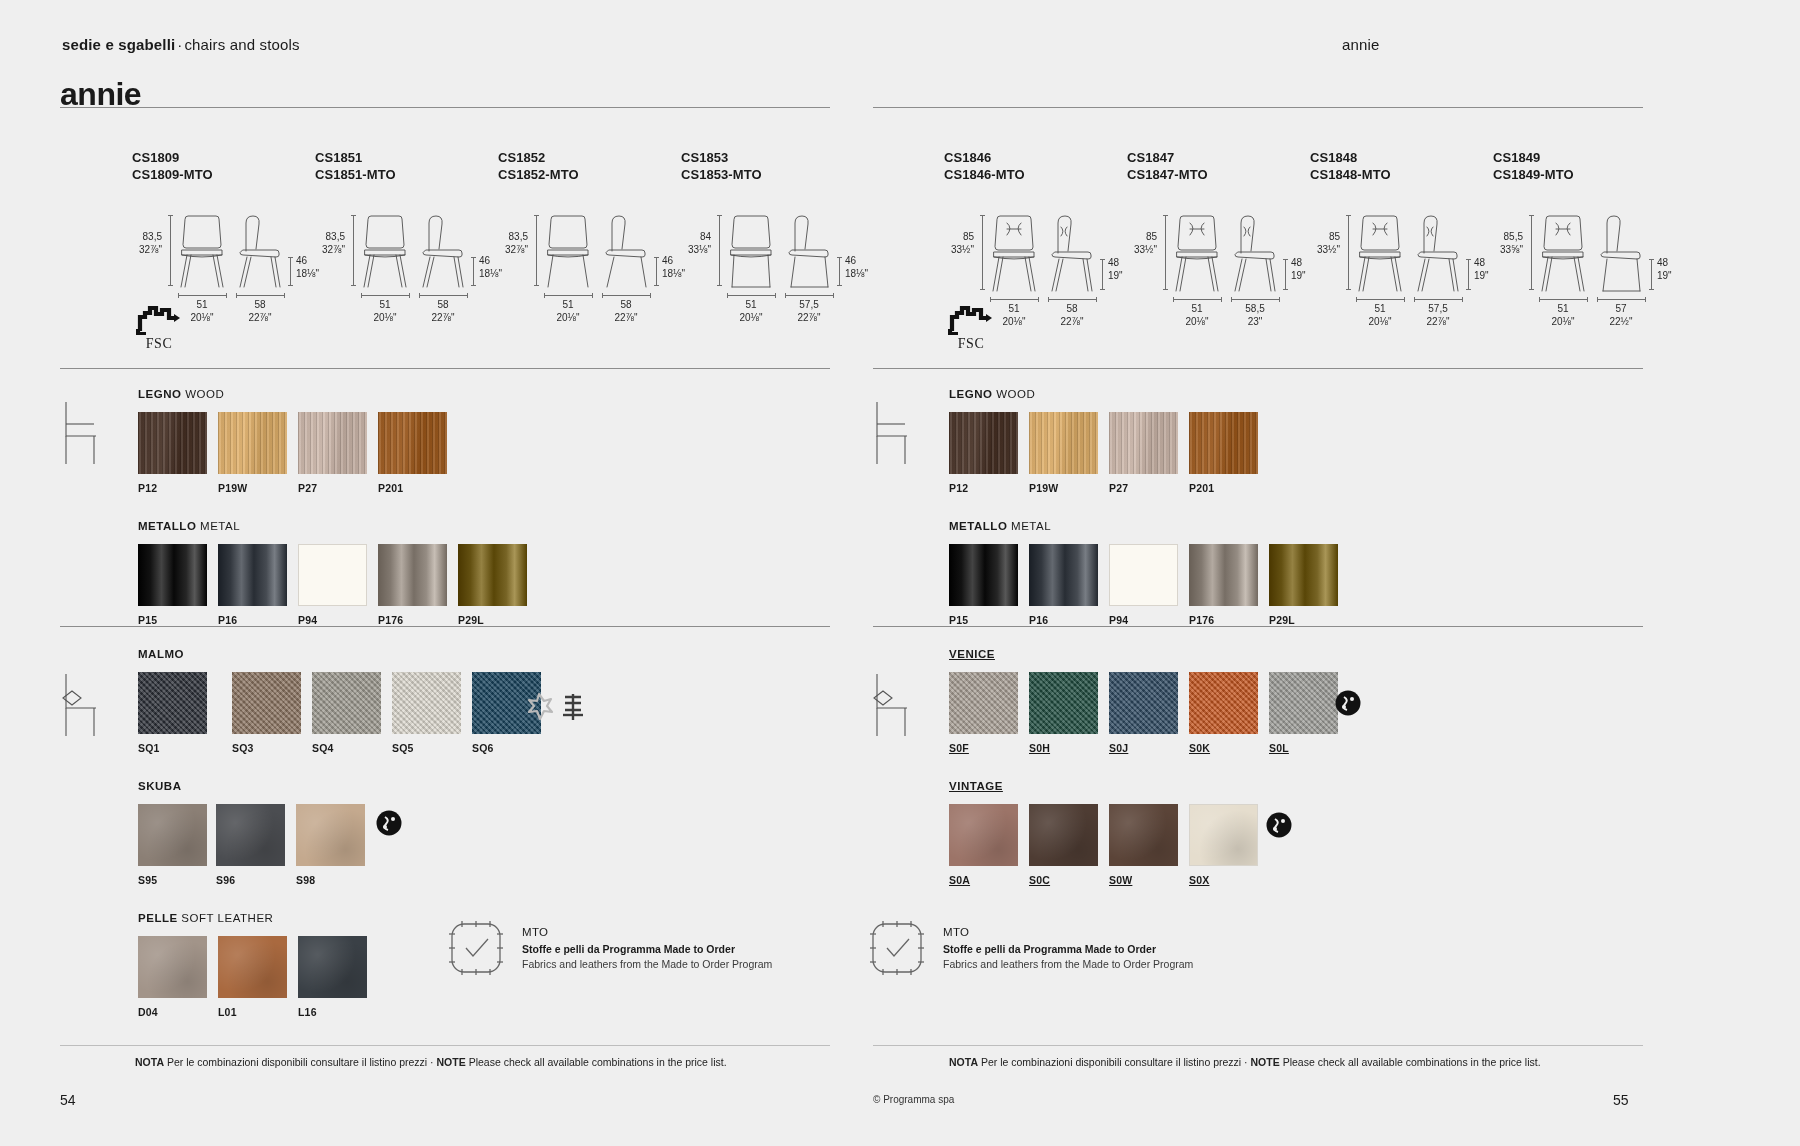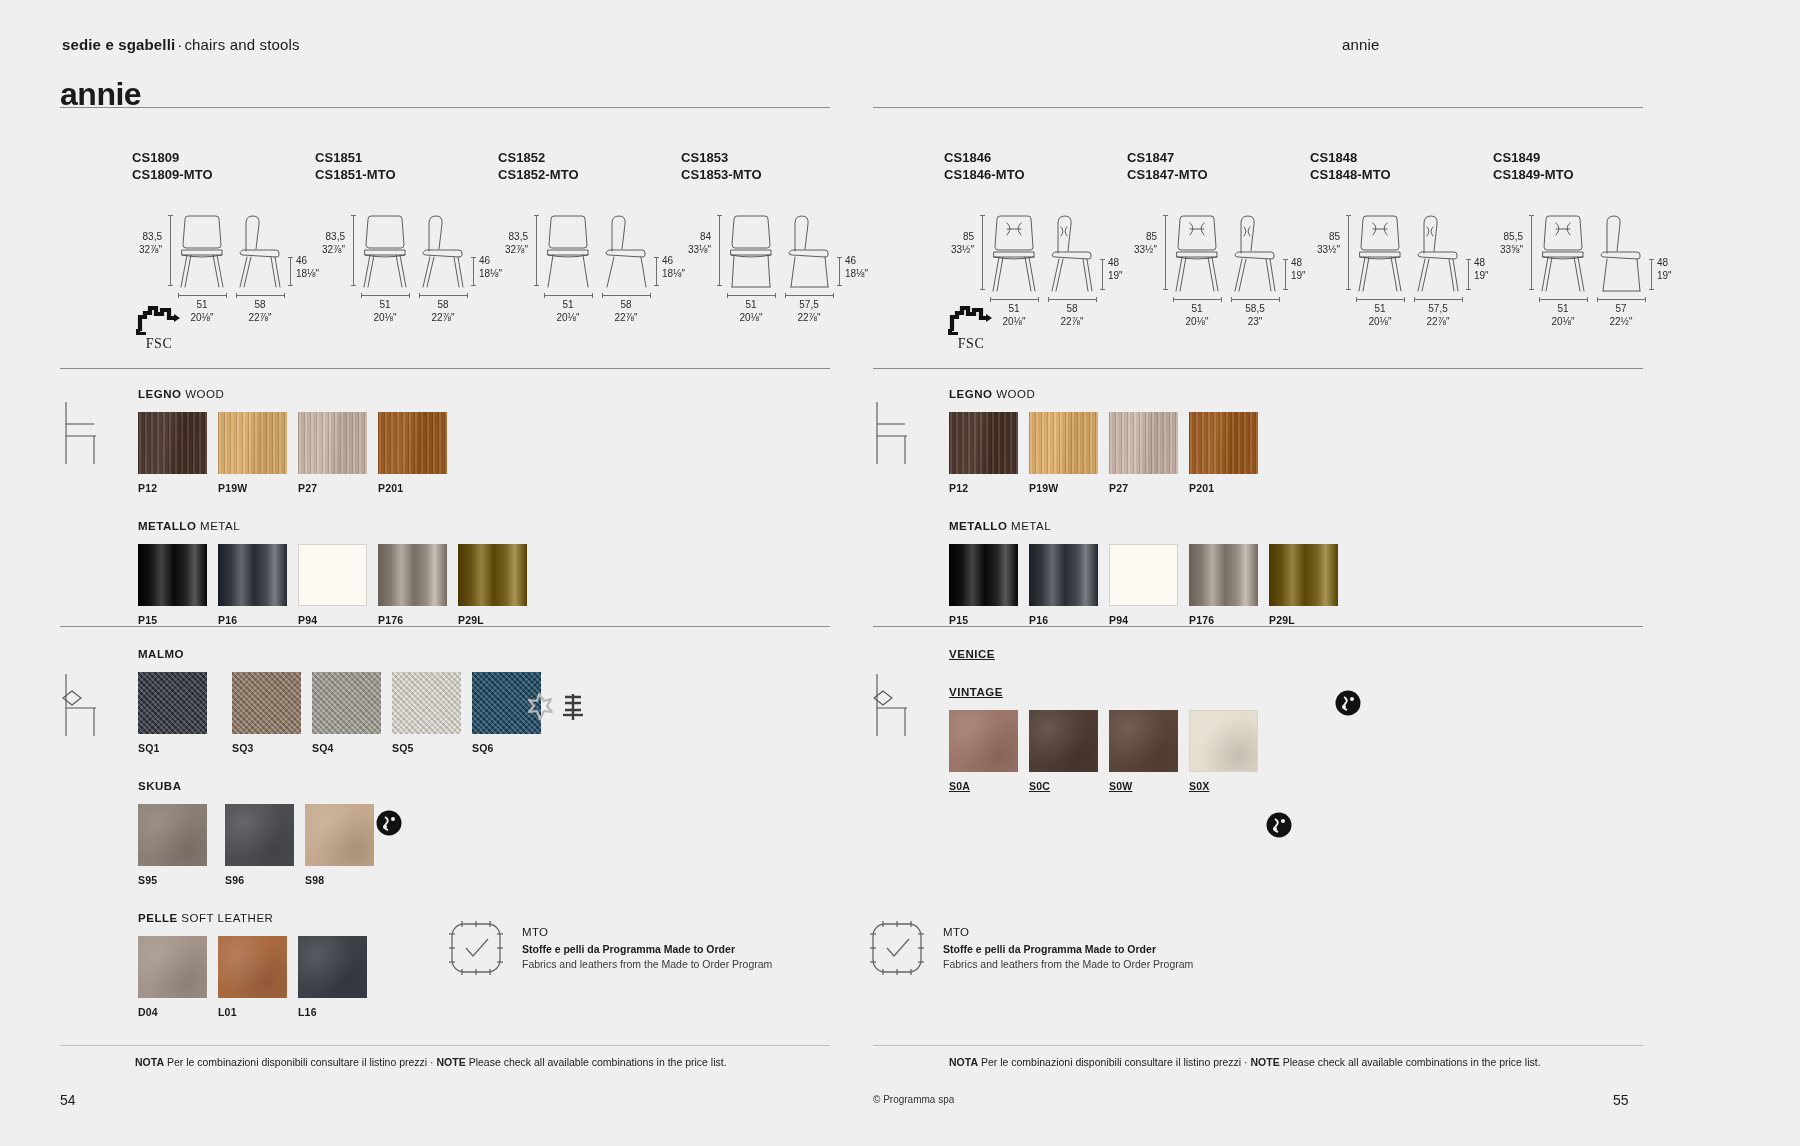--- a/index.html
+++ b/index.html
@@ -415,21 +415,21 @@
       repeating-linear-gradient(45deg, rgba(255,255,255,.16) 0 2px, rgba(0,0,0,.12) 2px 4px),
       repeating-linear-gradient(-45deg, rgba(255,255,255,.10) 0 2px, rgba(0,0,0,.08) 2px 4px),
       #17425c;"></span>
           <div class="sw-code">SQ6</div>
         </div>
           </div>
         </div>
         <div style="margin-bottom: 26px;">
           <div class="sect-label"><b>SKUBA</b></div>
           <div class="swatch-row" style="margin-top:12px; gap:0;">
-            <div class="swatch-cell" style="margin-right:18px;">
+            <div class="swatch-cell" style="margin-right:9px;">
           <span class="sw" style="background:
       radial-gradient(circle at 28% 30%, rgba(255,255,255,.14), transparent 58%),
       radial-gradient(circle at 72% 74%, rgba(0,0,0,.14), transparent 60%),
       #8b7f75;"></span>
           <div class="sw-code">S95</div>
         </div>
             <div class="swatch-cell" style="margin-right:11px;">
           <span class="sw" style="background:
       radial-gradient(circle at 28% 30%, rgba(255,255,255,.14), transparent 58%),
       radial-gradient(circle at 72% 74%, rgba(0,0,0,.14), transparent 60%),
@@ -801,20 +801,57 @@
         <path d="M36 36 L36 64"></path>
         <path d="M8 24 L36 24"></path>
       </svg>
     </div>
 
     <div class="rule" style="left:-27px; top:626px; width:770px;"></div>
 
     <div id="mat-right-b" style="position:absolute; left:49px; top:648px;text-decoration:underline;">
         <div style="margin-bottom: 26px;">
           <div class="sect-label"><b>VENICE</b></div>
+          <div class="swatch-row" style="margin-top:12px; gap:0;">
+            <div class="swatch-cell" style="margin-right:11px;">
+          <span class="sw" style="background:
+      repeating-linear-gradient(45deg, rgba(255,255,255,.16) 0 2px, rgba(0,0,0,.12) 2px 4px),
+      repeating-linear-gradient(-45deg, rgba(255,255,255,.10) 0 2px, rgba(0,0,0,.08) 2px 4px),
+      #a9a096;"></span>
+          <div class="sw-code">S0F</div>
+        </div>
+            <div class="swatch-cell" style="margin-right:11px;">
+          <span class="sw" style="background:
+      repeating-linear-gradient(45deg, rgba(255,255,255,.16) 0 2px, rgba(0,0,0,.12) 2px 4px),
+      repeating-linear-gradient(-45deg, rgba(255,255,255,.10) 0 2px, rgba(0,0,0,.08) 2px 4px),
+      #1f4c3f;"></span>
+          <div class="sw-code">S0H</div>
+        </div>
+            <div class="swatch-cell" style="margin-right:11px;">
+          <span class="sw" style="background:
+      repeating-linear-gradient(45deg, rgba(255,255,255,.16) 0 2px, rgba(0,0,0,.12) 2px 4px),
+      repeating-linear-gradient(-45deg, rgba(255,255,255,.10) 0 2px, rgba(0,0,0,.08) 2px 4px),
+      #2e4961;"></span>
+          <div class="sw-code">S0J</div>
+        </div>
+            <div class="swatch-cell" style="margin-right:11px;">
+          <span class="sw" style="background:
+      repeating-linear-gradient(45deg, rgba(255,255,255,.16) 0 2px, rgba(0,0,0,.12) 2px 4px),
+      repeating-linear-gradient(-45deg, rgba(255,255,255,.10) 0 2px, rgba(0,0,0,.08) 2px 4px),
+      #c4551f;"></span>
+          <div class="sw-code">S0K</div>
+        </div>
+            <div class="swatch-cell" style="margin-right:11px;">
+          <span class="sw" style="background:
+      repeating-linear-gradient(45deg, rgba(255,255,255,.16) 0 2px, rgba(0,0,0,.12) 2px 4px),
+      repeating-linear-gradient(-45deg, rgba(255,255,255,.10) 0 2px, rgba(0,0,0,.08) 2px 4px),
+      #9d9d99;"></span>
+          <div class="sw-code">S0L</div>
+        </div>
+          </div>
         </div>
         <div style="margin-bottom: 26px;">
           <div class="sect-label"><b>VINTAGE</b></div>
           <div class="swatch-row" style="margin-top:12px; gap:0;">
             <div class="swatch-cell" style="margin-right:11px;">
           <span class="sw" style="background:
       radial-gradient(circle at 28% 30%, rgba(255,255,255,.14), transparent 58%),
       radial-gradient(circle at 72% 74%, rgba(0,0,0,.14), transparent 60%),
       #9c7468;"></span>
           <div class="sw-code">S0A</div>

